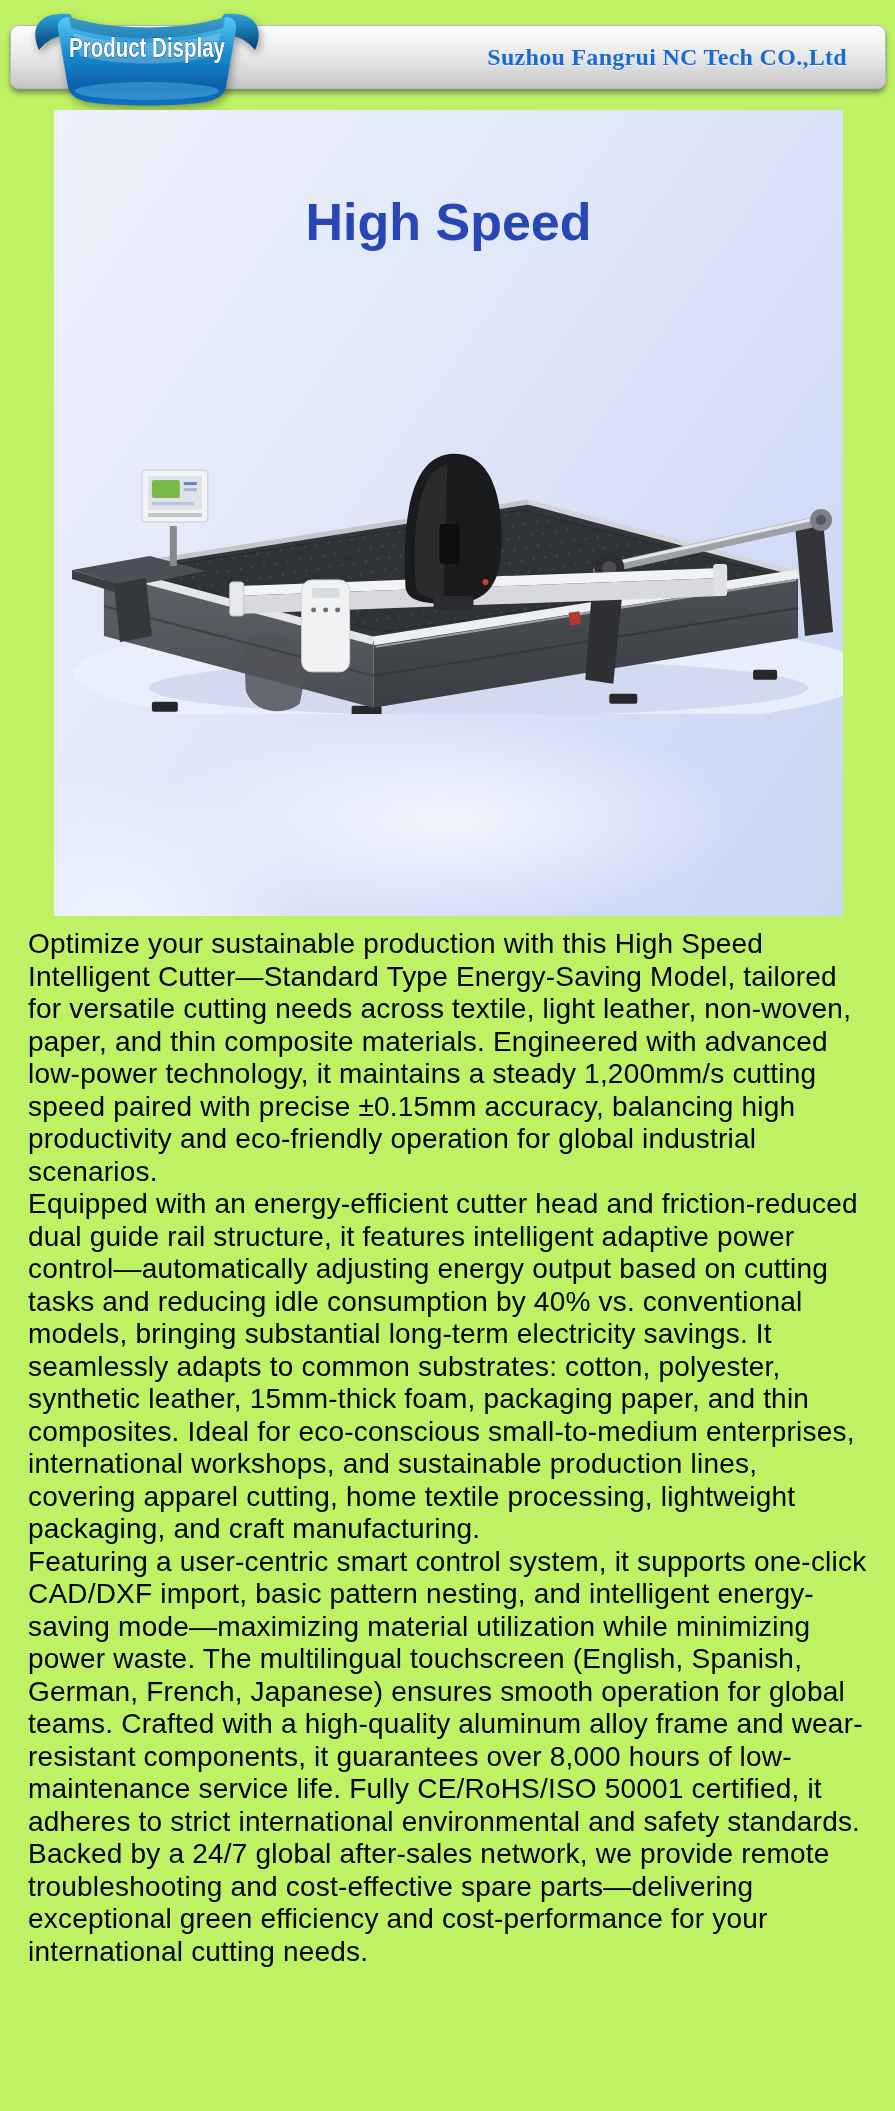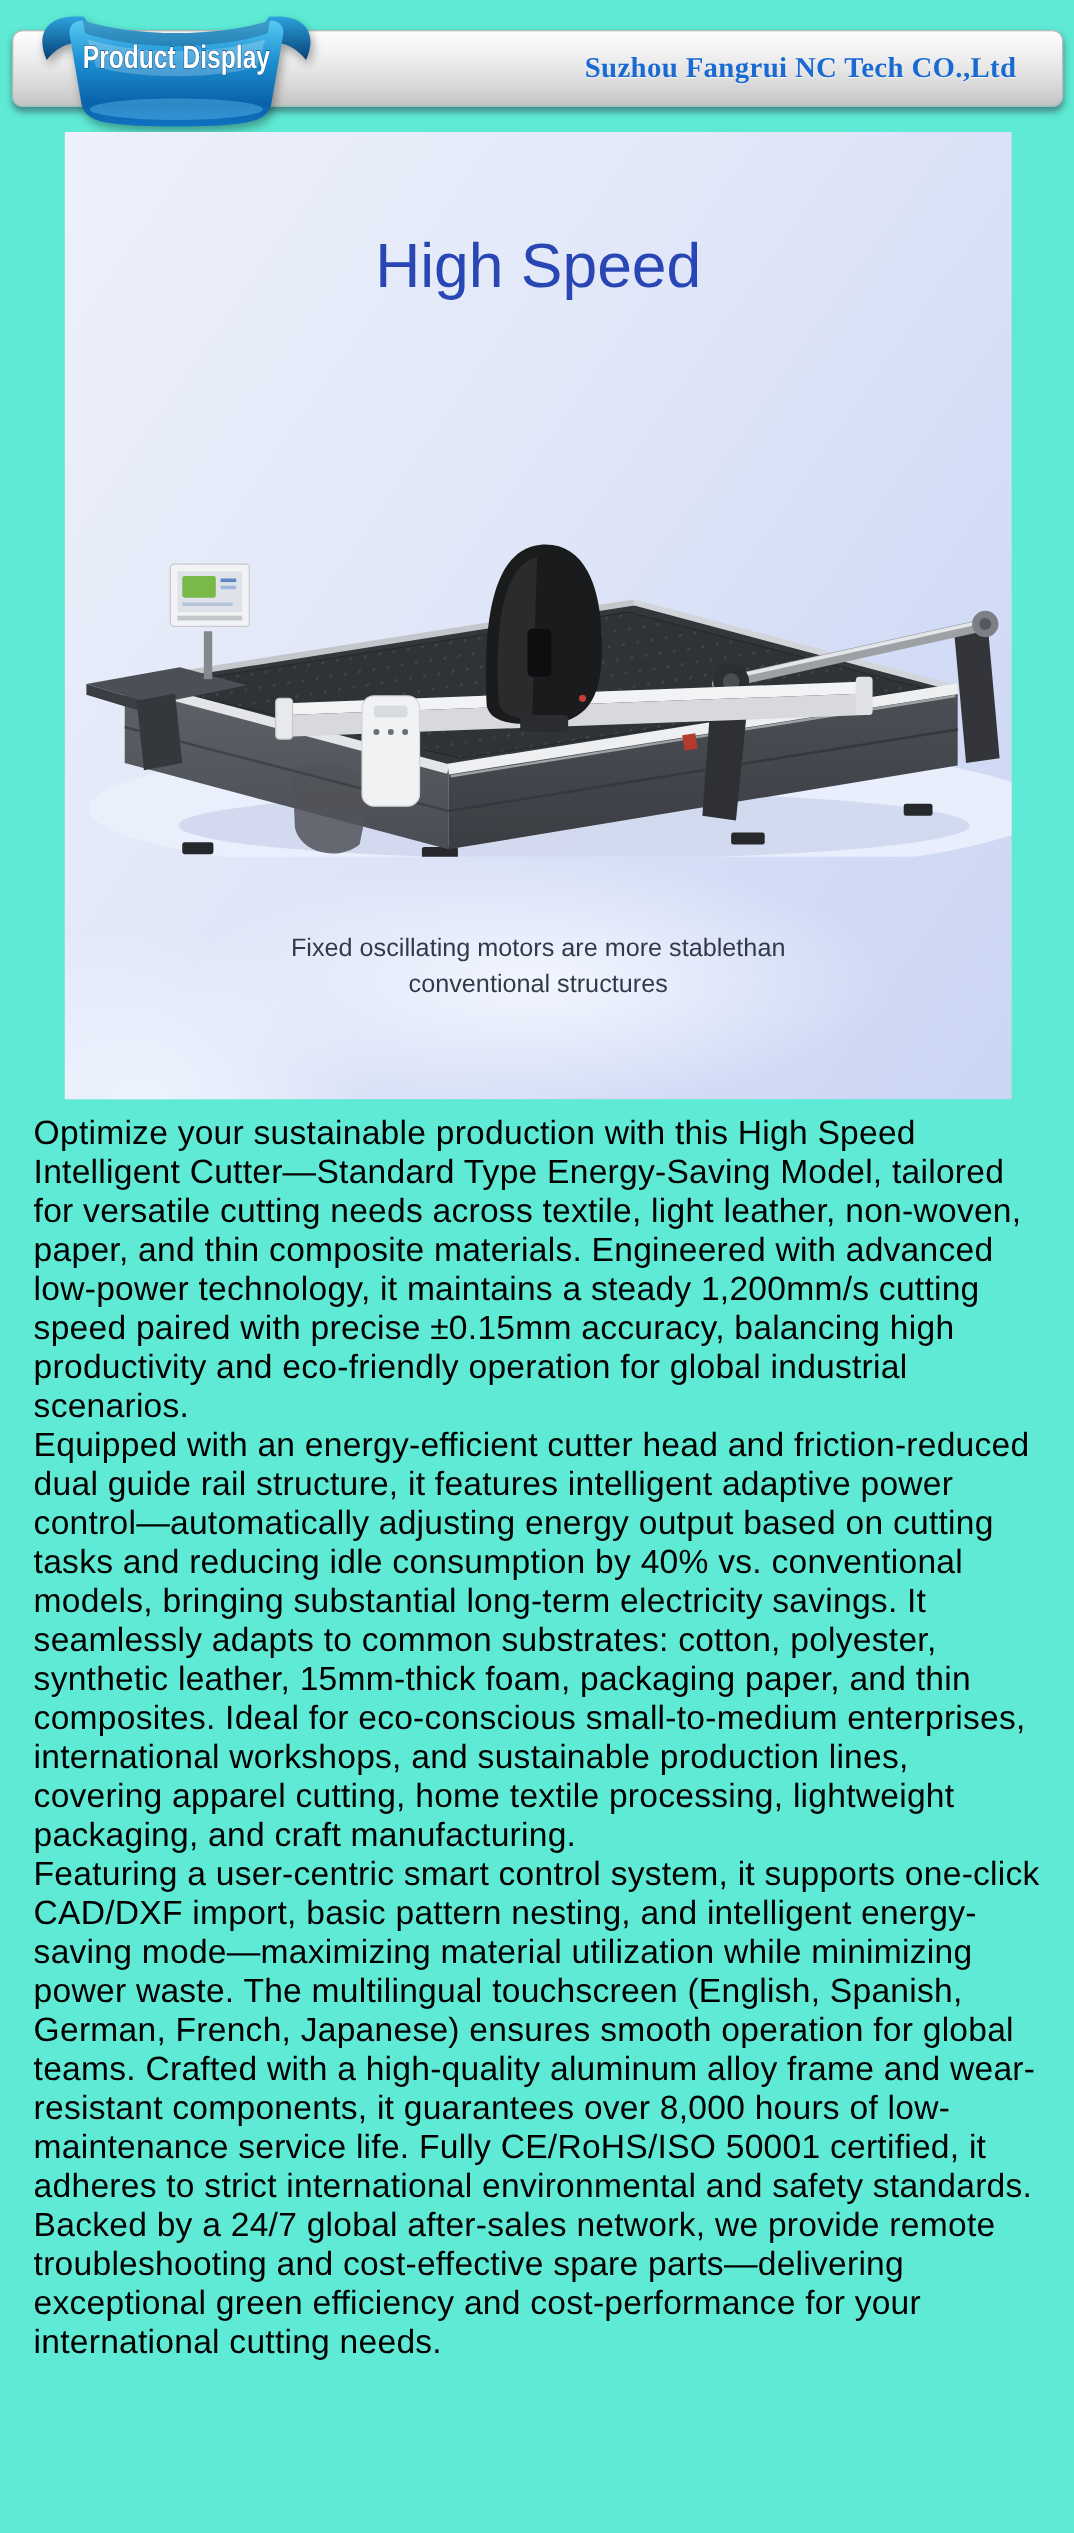--- a/index.html
+++ b/index.html
@@ -1,18 +1,18 @@
 <!DOCTYPE html>
 <html><head>
 <meta charset="utf-8">
 <style>
   * { margin:0; padding:0; box-sizing:border-box; }
   html,body { background:#ffffff; }
   body { font-family:"Liberation Sans", sans-serif; }
-  .page { position:relative; width:895px; height:2111px; margin:0 auto; background:#5eead4; overflow:hidden; }
+  .page { position:relative; width:895px; height:2111px; margin:0 auto; background:#bef264; overflow:hidden; }
 
   
   .topbar {
     position:absolute; left:10px; top:25px; width:876px; height:64px;
     border-radius:9px; border:1px solid #b9b9b9;
     background:linear-gradient(180deg,#fdfdfd 0%,#f1f1f1 30%,#e4e4e4 55%,#d2d2d2 82%,#c3c3c3 100%);
     box-shadow:0 4px 5px rgba(45,50,65,.5), inset 0 1px 0 #ffffff;
   }
   .ribbon-svg { position:absolute; left:16px; top:4px; width:262px; height:106px;
     filter:drop-shadow(2px 4px 4px rgba(0,0,0,.35)); }
@@ -27,21 +27,21 @@
   
   .hero-card {
     position:absolute; left:54px; top:110px; width:789px; height:806px;
     background:
       radial-gradient(ellipse 420px 150px at 50% 88%, rgba(244,248,255,.9) 0%, rgba(244,248,255,0) 70%),
       radial-gradient(ellipse 300px 220px at 8% 100%, rgba(240,246,255,.85) 0%, rgba(240,246,255,0) 65%),
       linear-gradient(125deg,#eef1fb 0%,#e2e8f8 40%,#d3dcf6 75%,#cbd6f3 100%);
   }
   .hero-title {
     position:absolute; top:76px; left:0; width:100%; text-align:center;
-    font-size:52px; line-height:72px; font-weight:normal; color:#2847b5; letter-spacing:0;
+    font-size:52px; line-height:72px; font-weight:bold; color:#2847b5; letter-spacing:0;
   }
   .hero-title span { display:block; }
   .machine { position:absolute; top:264px; left:0; width:789px; height:340px; }
   .hero-caption {
     position:absolute; top:666px; left:0; width:100%; text-align:center;
     font-size:21px; line-height:30px; color:#323a49; font-weight:normal;
   }
 
   
   .description {
@@ -177,24 +177,20 @@
         <path d="M352,214 C348,130 362,84 396,80 C432,76 450,112 448,172 C447,208 436,228 400,230 C372,230 355,228 352,214 Z" fill="#1a1b1d"></path>
         <path d="M362,210 C358,140 368,96 394,90 L390,226 C370,224 363,220 362,210 Z" fill="rgba(255,255,255,0.07)"></path>
         <rect x="386" y="150" width="20" height="40" rx="4" fill="#0d0e10"></rect>
         <rect x="380" y="222" width="40" height="14" rx="3" fill="#2a2c2f"></rect>
         <circle cx="432" cy="208" r="3" fill="#c24034"></circle>
       </g>
 
       <rect x="516" y="238" width="11" height="13" fill="#b23a2e" transform="rotate(-8 521 244)"></rect>
     </svg>
 
-    <p class="hero-caption">
-      <span>Fixed oscillating motors are more stablethan</span><br>
-      <span>conventional structures</span>
-    </p>
   </section>
 
   <section class="description">
     <p>Optimize your sustainable production with this High Speed Intelligent Cutter—Standard Type Energy-Saving Model, tailored for versatile cutting needs across textile, light leather, non-woven, paper, and thin composite materials. Engineered with advanced low-power technology, it maintains a steady 1,200mm/s cutting speed paired with precise ±0.15mm accuracy, balancing high productivity and eco-friendly operation for global industrial scenarios.</p>
     <p>Equipped with an energy-efficient cutter head and friction-reduced dual guide rail structure, it features intelligent adaptive power control—automatically adjusting energy output based on cutting tasks and reducing idle consumption by 40% vs. conventional models, bringing substantial long-term electricity savings. It seamlessly adapts to common substrates: cotton, polyester, synthetic leather, 15mm-thick foam, packaging paper, and thin composites. Ideal for eco-conscious small-to-medium enterprises, international workshops, and sustainable production lines, covering apparel cutting, home textile processing, lightweight packaging, and craft manufacturing.</p>
     <p>Featuring a user-centric smart control system, it supports one-click CAD/DXF import, basic pattern nesting, and intelligent energy-saving mode—maximizing material utilization while minimizing power waste. The multilingual touchscreen (English, Spanish, German, French, Japanese) ensures smooth operation for global teams. Crafted with a high-quality aluminum alloy frame and wear-resistant components, it guarantees over 8,000 hours of low-maintenance service life. Fully CE/RoHS/ISO 50001 certified, it adheres to strict international environmental and safety standards. Backed by a 24/7 global after-sales network, we provide remote troubleshooting and cost-effective spare parts—delivering exceptional green efficiency and cost-performance for your international cutting needs.</p>
   </section>
 
 </div>
 

